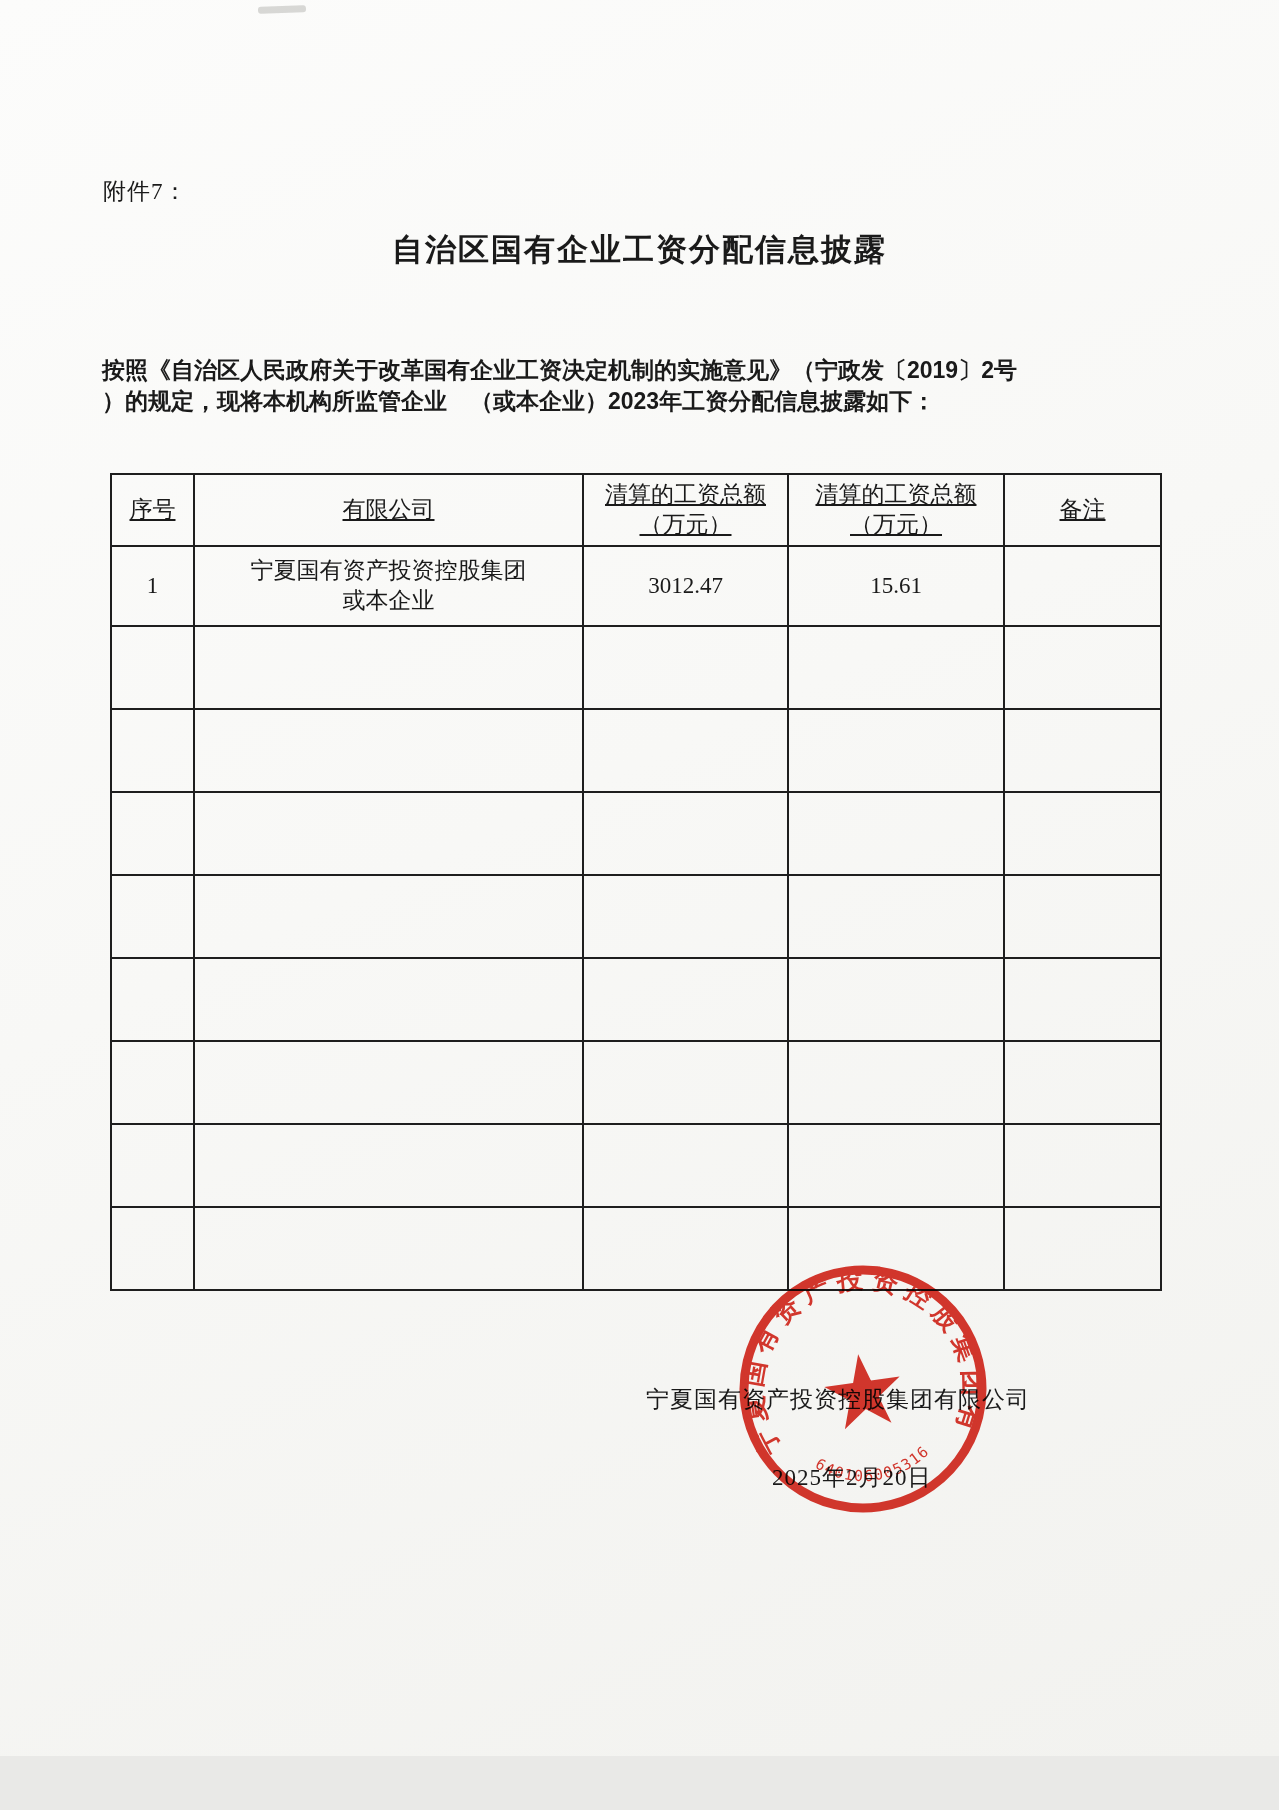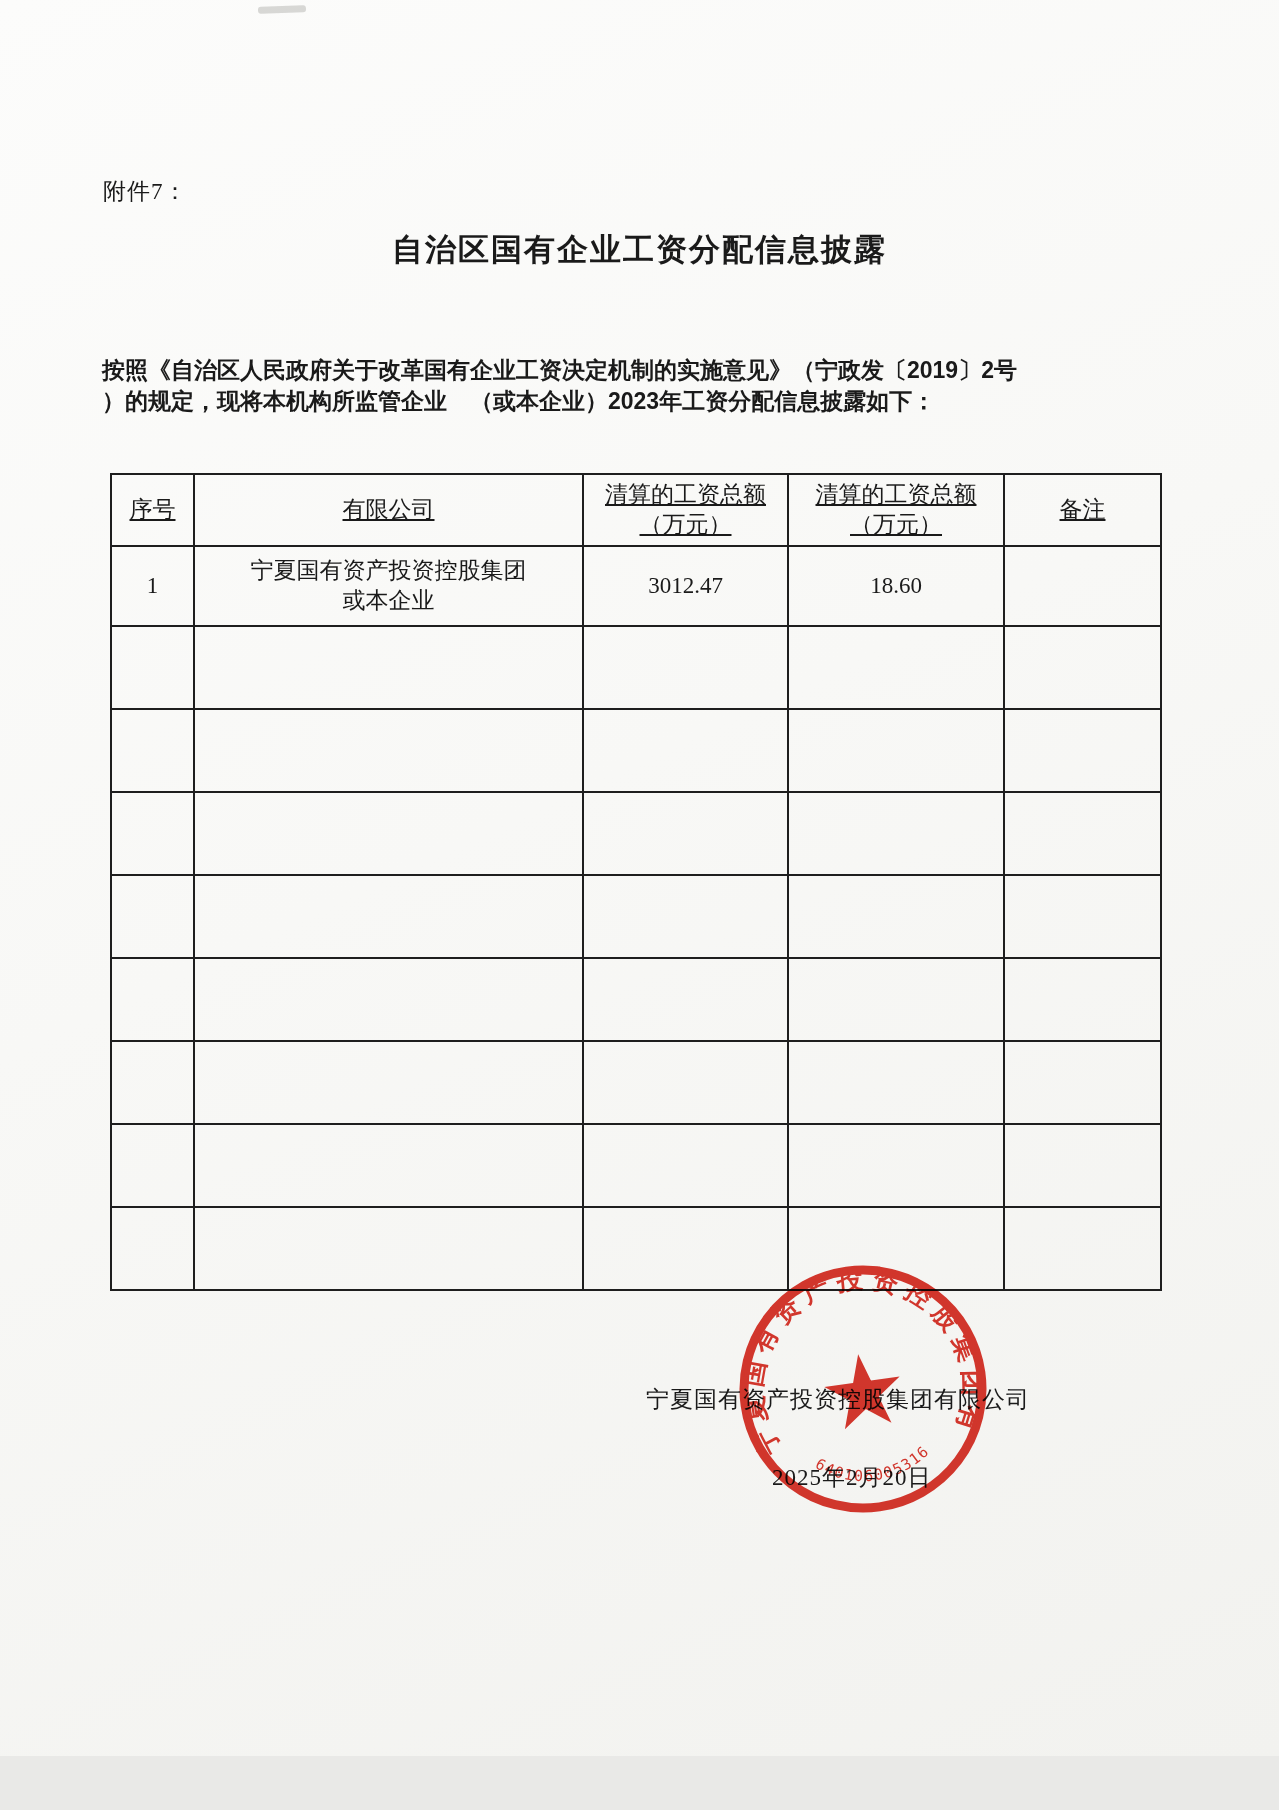--- a/index.html
+++ b/index.html
@@ -94,21 +94,21 @@
 （万元）</th>
           <th>备注</th>
         </tr>
     </thead>
     <tbody>
         <tr class="data-row">
           <td>1</td>
           <td>宁夏国有资产投资控股集团
 或本企业</td>
           <td>3012.47</td>
-          <td>18.60</td>
+          <td>15.61</td>
           <td></td>
         </tr>
         <tr class="empty-row">
           <td></td>
           <td></td>
           <td></td>
           <td></td>
           <td></td>
         </tr>
         <tr class="empty-row">

